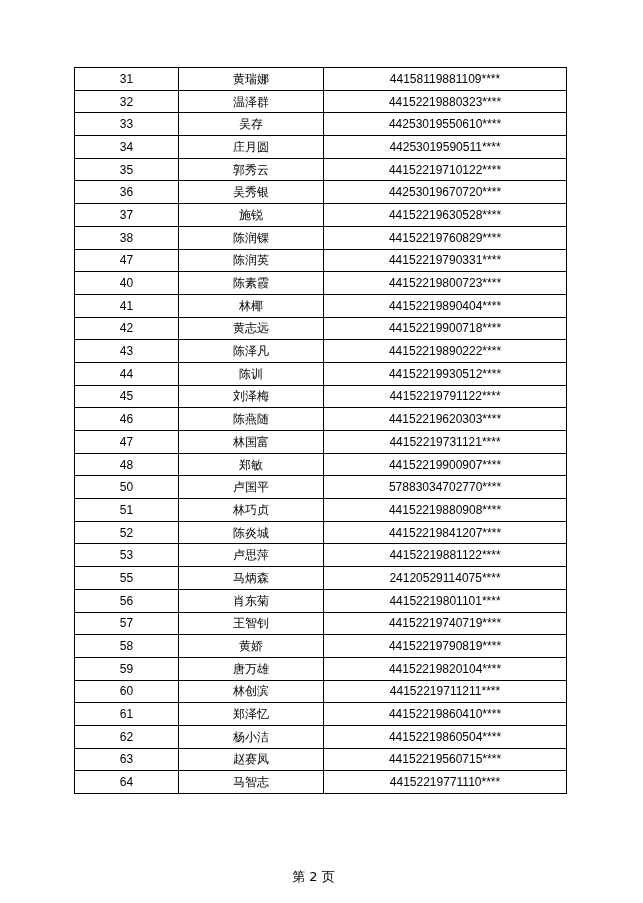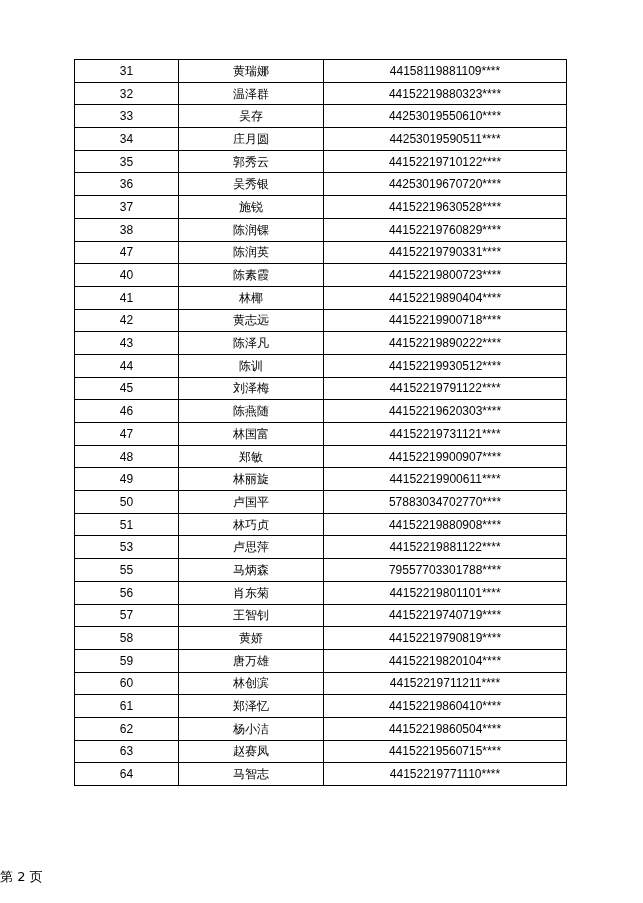--- a/index.html
+++ b/index.html
@@ -11,21 +11,21 @@
       width: 643px;
       height: 903px;
       position: relative;
       overflow: hidden;
       font-family: "DejaVu Sans", "Liberation Sans", sans-serif;
       color: #000000;
     }
     .roster-table {
       position: absolute;
       left: 74px;
-      top: 59px;
+      top: 67px;
       width: 492px;
       border-collapse: collapse;
       table-layout: fixed;
     }
     .roster-table td {
       border: 1px solid #000000;
       height: 21.7px;
       padding: 0;
       text-align: center;
       vertical-align: middle;
@@ -38,21 +38,21 @@
     .roster-table col.c-name { width: 145px; }
     .roster-table col.c-id { width: 243px; }
     .cell-no { font-family: "Liberation Sans", sans-serif; font-size: 12px; }
     .cell-name { font-size: 12.5px; }
     .cell-id { font-family: "Liberation Sans", sans-serif; font-size: 12px; letter-spacing: 0px; }
     .page-footer {
       position: absolute;
       top: 869px;
       left: 0;
       width: 627px;
-      text-align: left;
+      text-align: center;
       font-size: 13px;
       line-height: 16px;
     }
   </style>
 </head>
 <body>
 
 <table class="roster-table">
   <colgroup>
     <col class="c-no">
@@ -144,43 +144,43 @@
         <td class="cell-no">47</td>
         <td class="cell-name">林国富</td>
         <td class="cell-id">44152219731121****</td>
       </tr>
       <tr>
         <td class="cell-no">48</td>
         <td class="cell-name">郑敏</td>
         <td class="cell-id">44152219900907****</td>
       </tr>
       <tr>
-        <td class="cell-no">49</td>
-        <td class="cell-name">林丽旋</td>
-        <td class="cell-id">44152219900611****</td>
-      </tr>
-      <tr>
         <td class="cell-no">50</td>
         <td class="cell-name">卢国平</td>
         <td class="cell-id">57883034702770****</td>
       </tr>
       <tr>
         <td class="cell-no">51</td>
         <td class="cell-name">林巧贞</td>
         <td class="cell-id">44152219880908****</td>
       </tr>
       <tr>
+        <td class="cell-no">52</td>
+        <td class="cell-name">陈炎城</td>
+        <td class="cell-id">44152219841207****</td>
+      </tr>
+      <tr>
         <td class="cell-no">53</td>
         <td class="cell-name">卢思萍</td>
         <td class="cell-id">44152219881122****</td>
       </tr>
       <tr>
         <td class="cell-no">55</td>
         <td class="cell-name">马炳森</td>
-        <td class="cell-id">79557703301788****</td>
+        <td class="cell-id">24120529114075****</td>
       </tr>
       <tr>
         <td class="cell-no">56</td>
         <td class="cell-name">肖东菊</td>
         <td class="cell-id">44152219801101****</td>
       </tr>
       <tr>
         <td class="cell-no">57</td>
         <td class="cell-name">王智钊</td>
         <td class="cell-id">44152219740719****</td>

